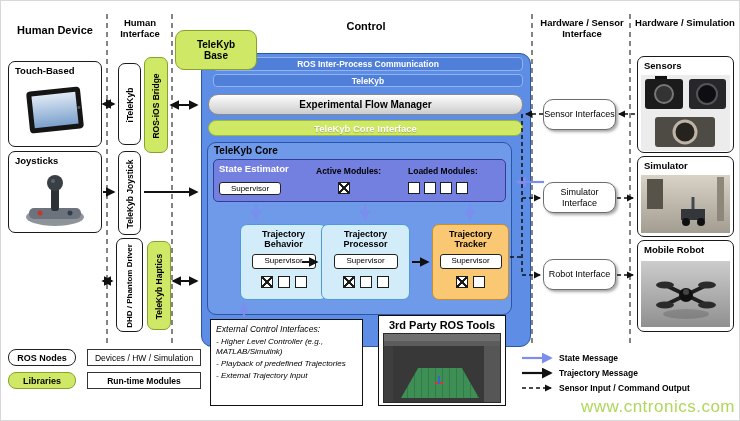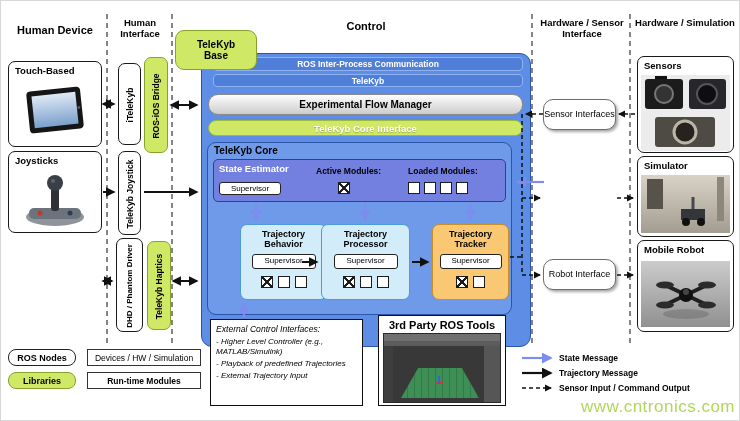--- a/index.html
+++ b/index.html
@@ -185,20 +185,21 @@
     <div class="vtext" style="width:84px;height:23px;">TeleKyb Joystick</div>
   </div>
   <div class="abs vbox" style="left:115px;top:237px;width:27px;height:94px;">
     <div class="vtext wrap" style="width:94px;height:27px;font-size:8px;">DHD / Phantom Driver</div>
   </div>
   <div class="abs vbox green" style="left:146px;top:240px;width:24px;height:89px;">
     <div class="vtext" style="width:89px;height:24px;">TeleKyb Haptics</div>
   </div>
 
   <div class="abs iface" style="left:542px;top:98px;width:73px;height:31px;">Sensor Interfaces</div>
+  <div class="abs iface" style="left:542px;top:181px;width:73px;height:31px;">Simulator Interface</div>
   <div class="abs iface" style="left:542px;top:258px;width:73px;height:31px;">Robot Interface</div>
 
   <div class="abs devbox" style="left:636px;top:155px;width:97px;height:81px;">
     <div class="devlabel">Simulator</div>
     <svg class="abs" style="left:3px;top:18px;" width="89" height="58">
       <defs>
           <linearGradient id="sg" x1="0" y1="0" x2="0" y2="1">
             <stop offset="0" stop-color="#d9d3c7"></stop>
             <stop offset="1" stop-color="#a39d91"></stop>
           </linearGradient>

